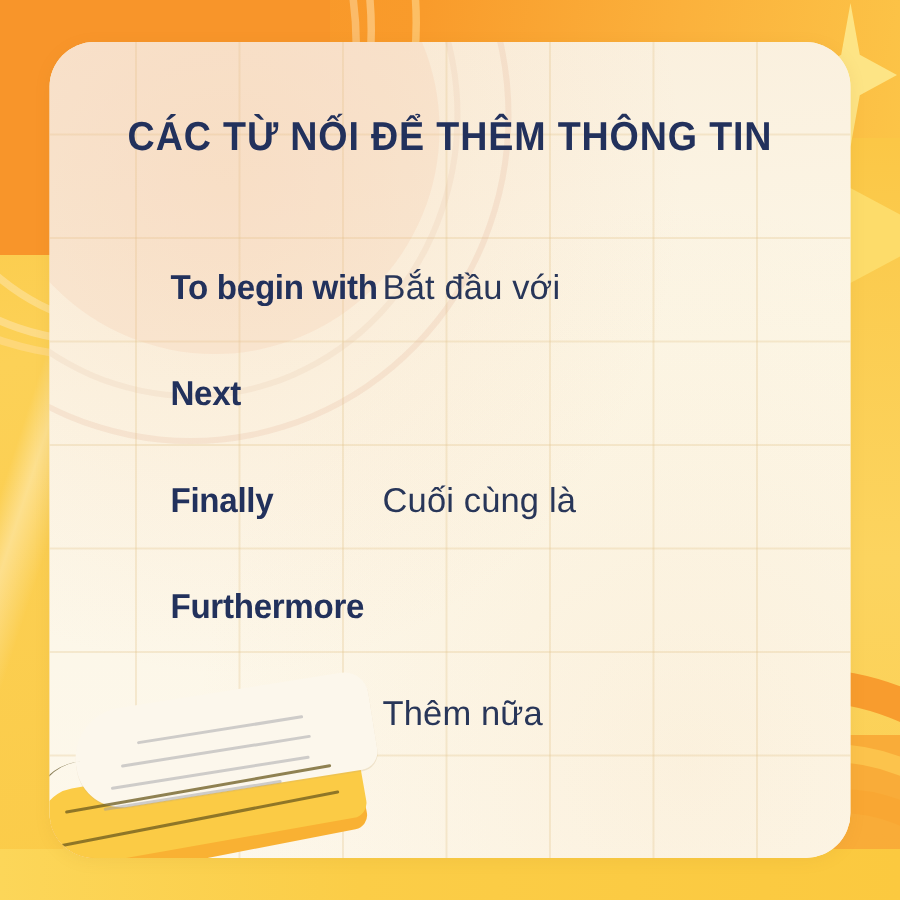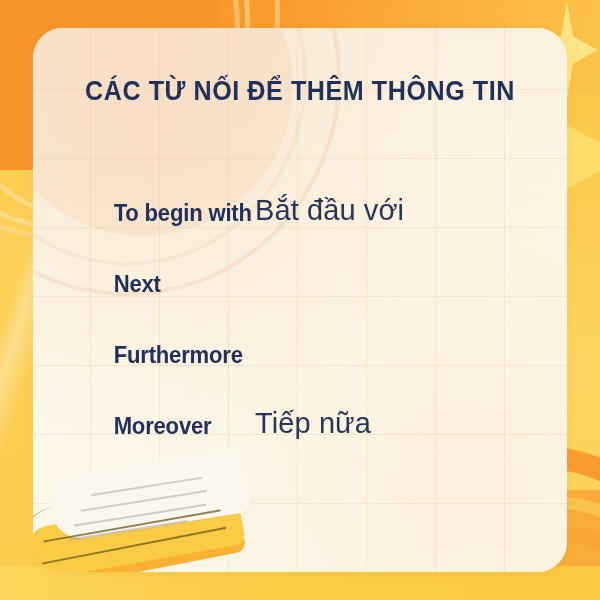--- a/index.html
+++ b/index.html
@@ -156,39 +156,39 @@
   }
 
   
   .rows {
     position: absolute;
     left: 0; top: 128px;
     width: 534px;
   }
   .row {
     display: flex;
-    align-items: flex-end;
+    align-items: center;
     height: 71px;
   }
   .cell-en {
     width: 222px;
     padding-left: 84px;
     box-sizing: border-box;
     color: #22315C;
     font-weight: 700;
     font-size: 23px;
     letter-spacing: -.2px;
     transform: scaleX(.96);
     transform-origin: left center;
     white-space: nowrap;
   }
   .cell-vi {
     color: #283659;
     font-weight: 400;
-    font-size: 29px;
+    font-size: 23px;
     letter-spacing: .1px;
     white-space: nowrap;
   }
 
   
   .books {
     position: absolute;
     left: -16px; bottom: -6px;
     width: 250px; height: 130px;
     transform: rotate(-5deg);
@@ -285,28 +285,32 @@
 
       <div class="row">
         <div class="cell-en">To begin with</div>
         <div class="cell-vi">Bắt đầu với</div>
       </div>
 
       <div class="row">
         <div class="cell-en">Next</div>
       </div>
 
+      <div class="row">
+        <div class="cell-en">Finally</div>
+        <div class="cell-vi">Cuối cùng là</div>
+      </div>
 
       <div class="row">
         <div class="cell-en">Furthermore</div>
       </div>
 
       <div class="row">
         <div class="cell-en">Moreover</div>
-        <div class="cell-vi">Tiếp nữa</div>
+        <div class="cell-vi">Thêm nữa</div>
       </div>
 
     </div>
 
     <div class="books">
       <div class="book-cover2"></div>
       <div class="book-cover"></div>
       <div class="book-pages"></div>
       <div class="book-line l1"></div>
       <div class="book-line l2"></div>

